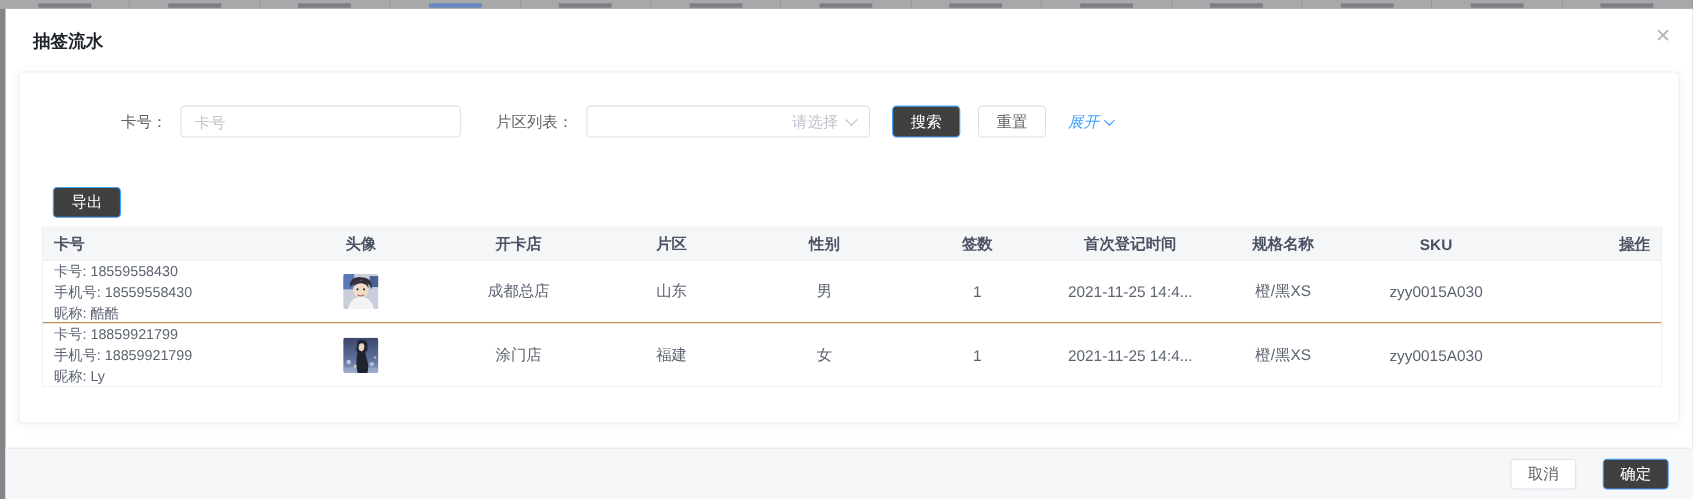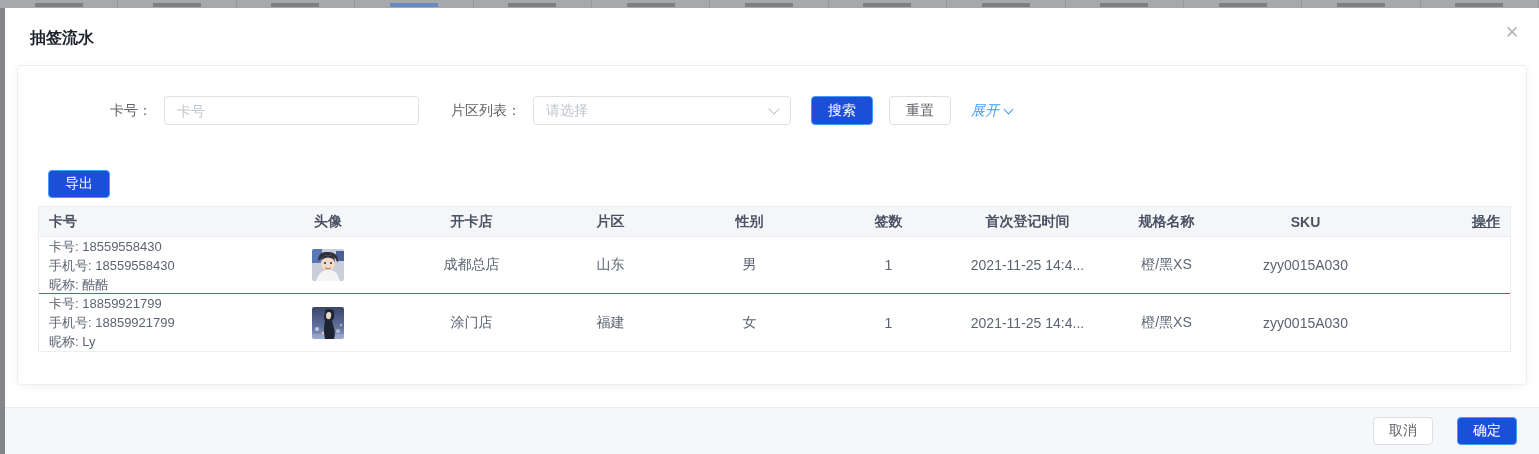--- a/index.html
+++ b/index.html
@@ -50,36 +50,36 @@
   .filter-label { color:#606266; font-size:14px; padding-right:12px; white-space:nowrap; }
   .filter-input {
     width:255px; height:29px; border:1px solid #dcdfe6; border-radius:4px;
     padding:0 12px; font-size:14px; color:#606266; outline:none;
     font-family:"Liberation Sans","DejaVu Sans",sans-serif;
   }
   .filter-input::placeholder { color:#c0c4cc; }
   .select-box {
     width:258px; height:29px; border:1px solid #dcdfe6; border-radius:4px;
     padding:0 28px 0 12px; display:flex; align-items:center; position:relative;
-    background:#fff; cursor:pointer;
+    background:#fff; cursor:pointer;justify-content:flex-end;
   }
   .select-placeholder { color:#c0c4cc; font-size:14px; }
   .chev {
     width:8px; height:8px; border-right:1.5px solid #c0c4cc; border-bottom:1.5px solid #c0c4cc;
     transform:rotate(45deg); display:inline-block;
   }
   .select-box .chev { position:absolute; right:12px; top:8px; }
 
   .btn {
     height:29px; border-radius:4px; font-size:14px; padding:0 16px;
     cursor:pointer; border:1px solid transparent; display:inline-flex;
     align-items:center; justify-content:center;
     font-family:"Liberation Sans","DejaVu Sans",sans-serif;
   }
-  .btn-primary { background:#1d4ed8; color:#fff; border-color:#409eff; }
+  .btn-primary { background:#404040; color:#fff; border-color:#409eff; }
   .btn-default { background:#fff; color:#606266; border-color:#dcdfe6; }
   .link-expand {
     color:#409eff; font-size:14px; display:inline-flex; align-items:center;
     gap:6px; cursor:pointer;font-style:italic;
   }
   .link-expand .chev { border-color:#409eff; width:7px; height:7px; margin-top:-3px; }
 
   .export-btn { position:absolute; left:30px; top:104px; height:28px; }
 
   

